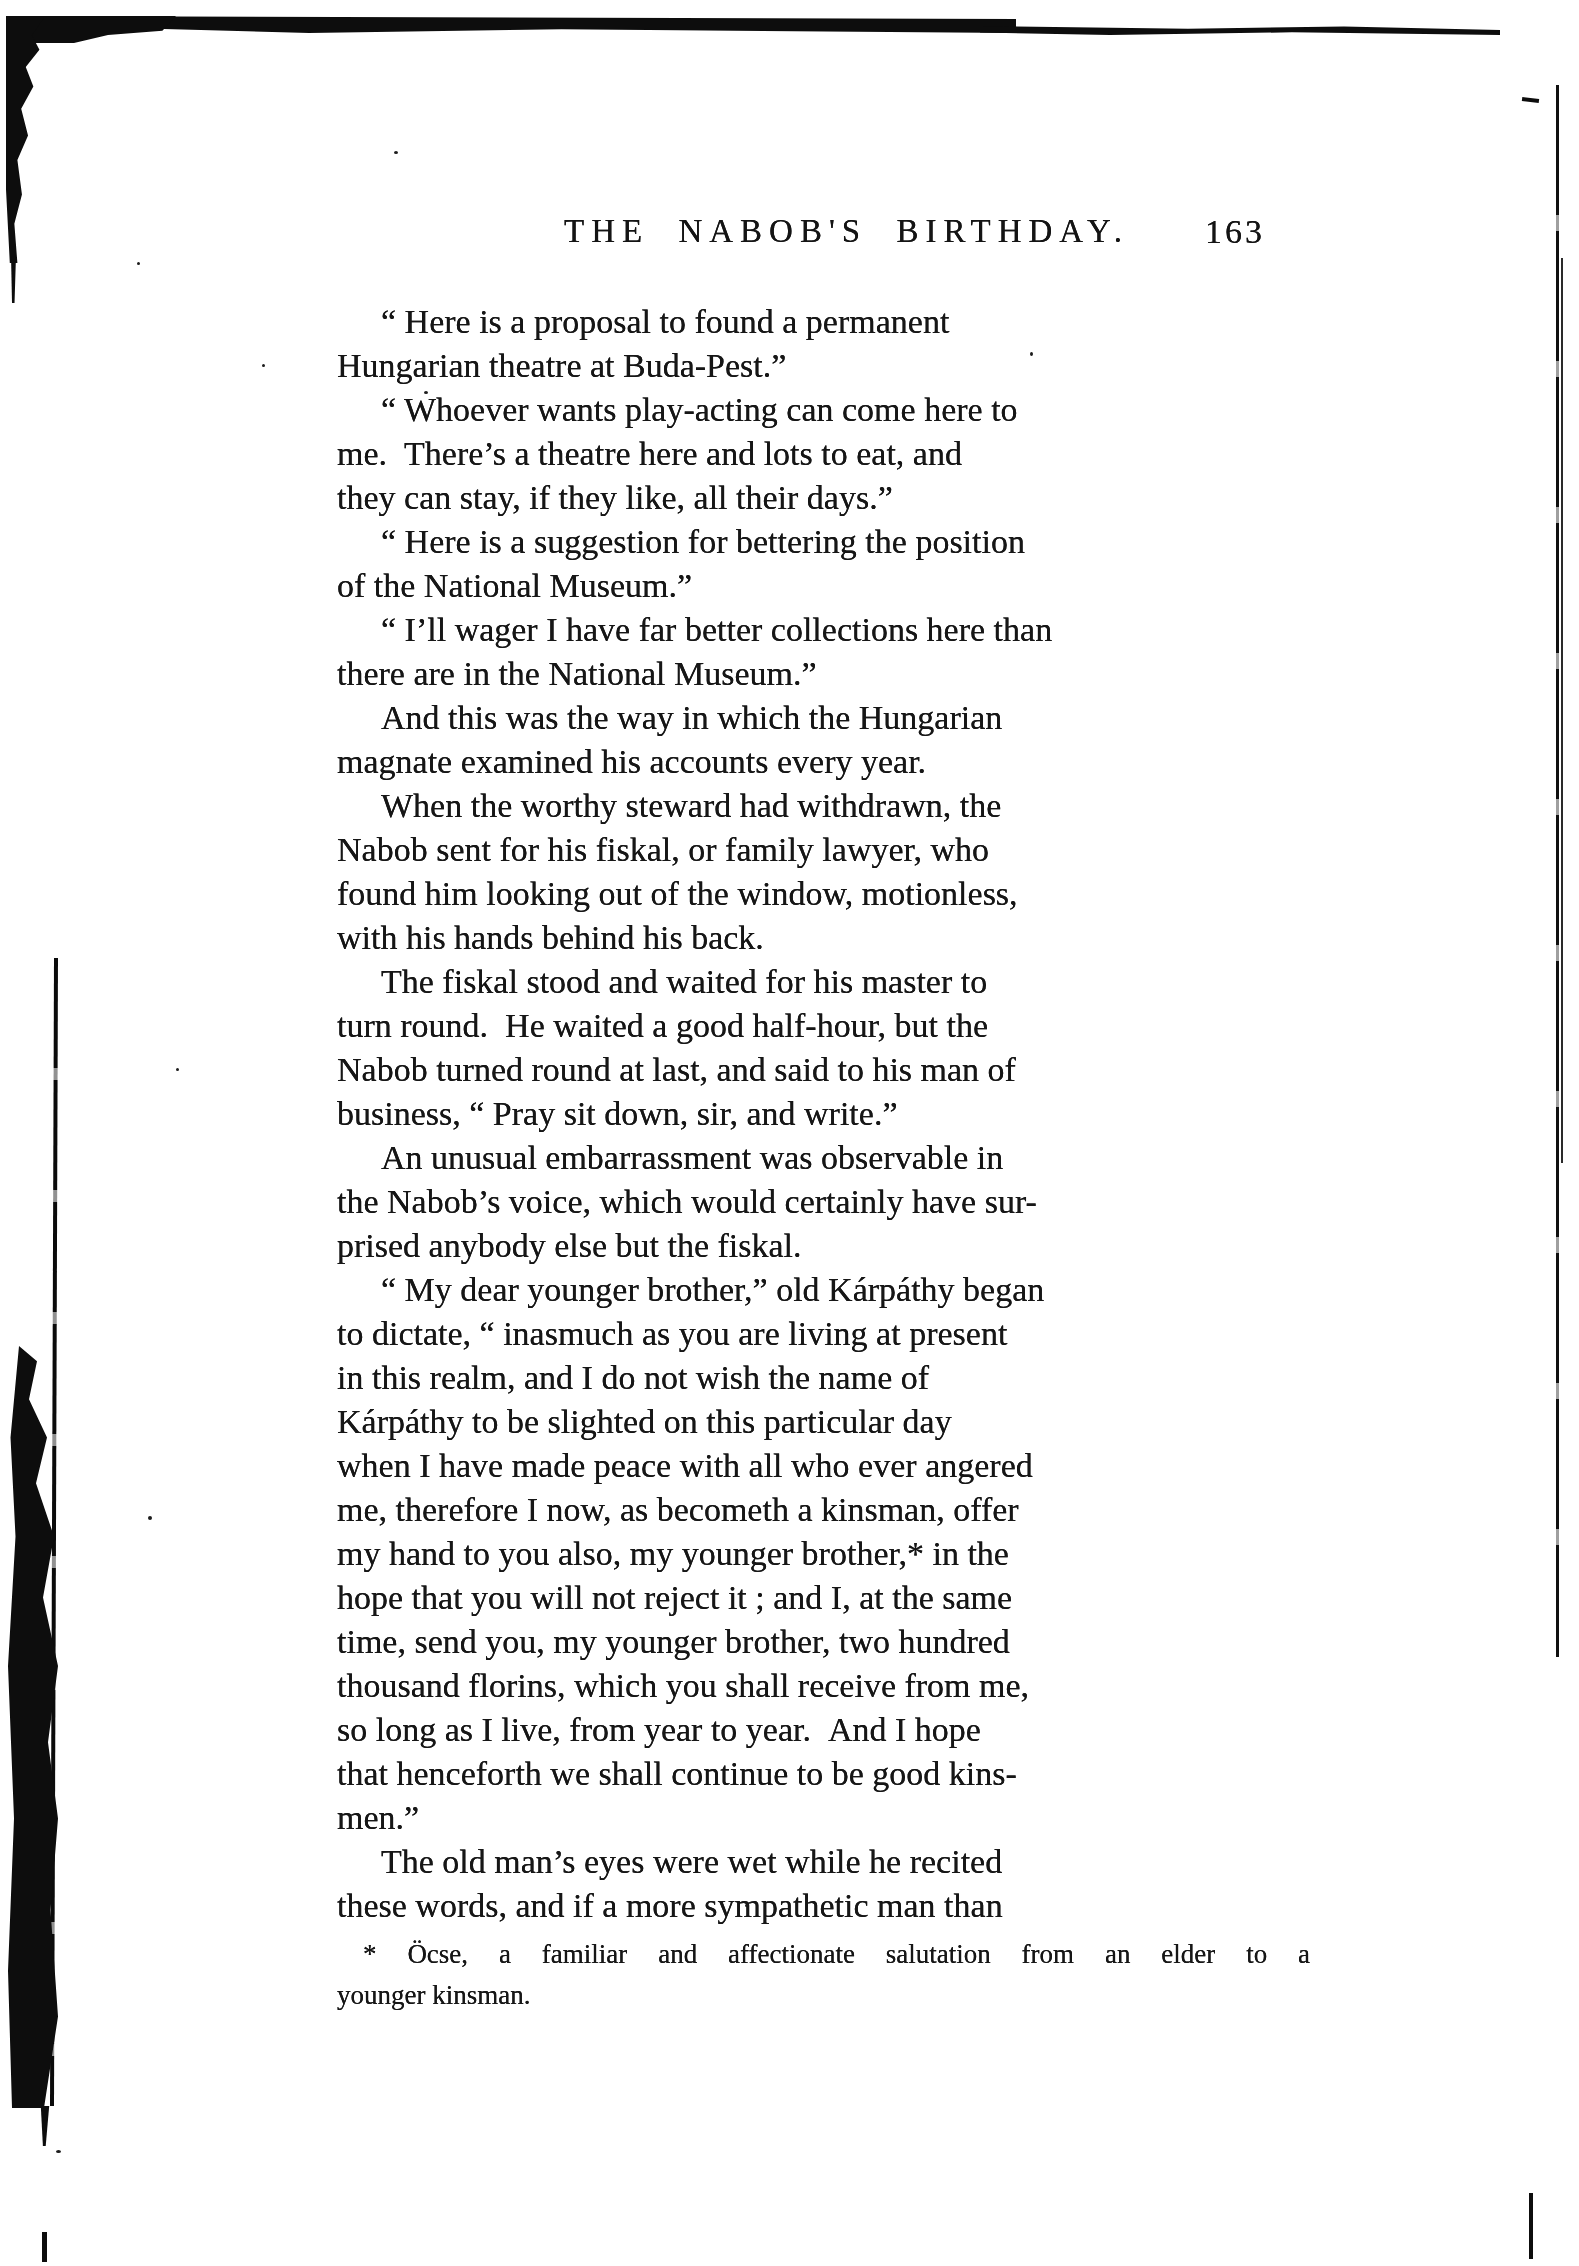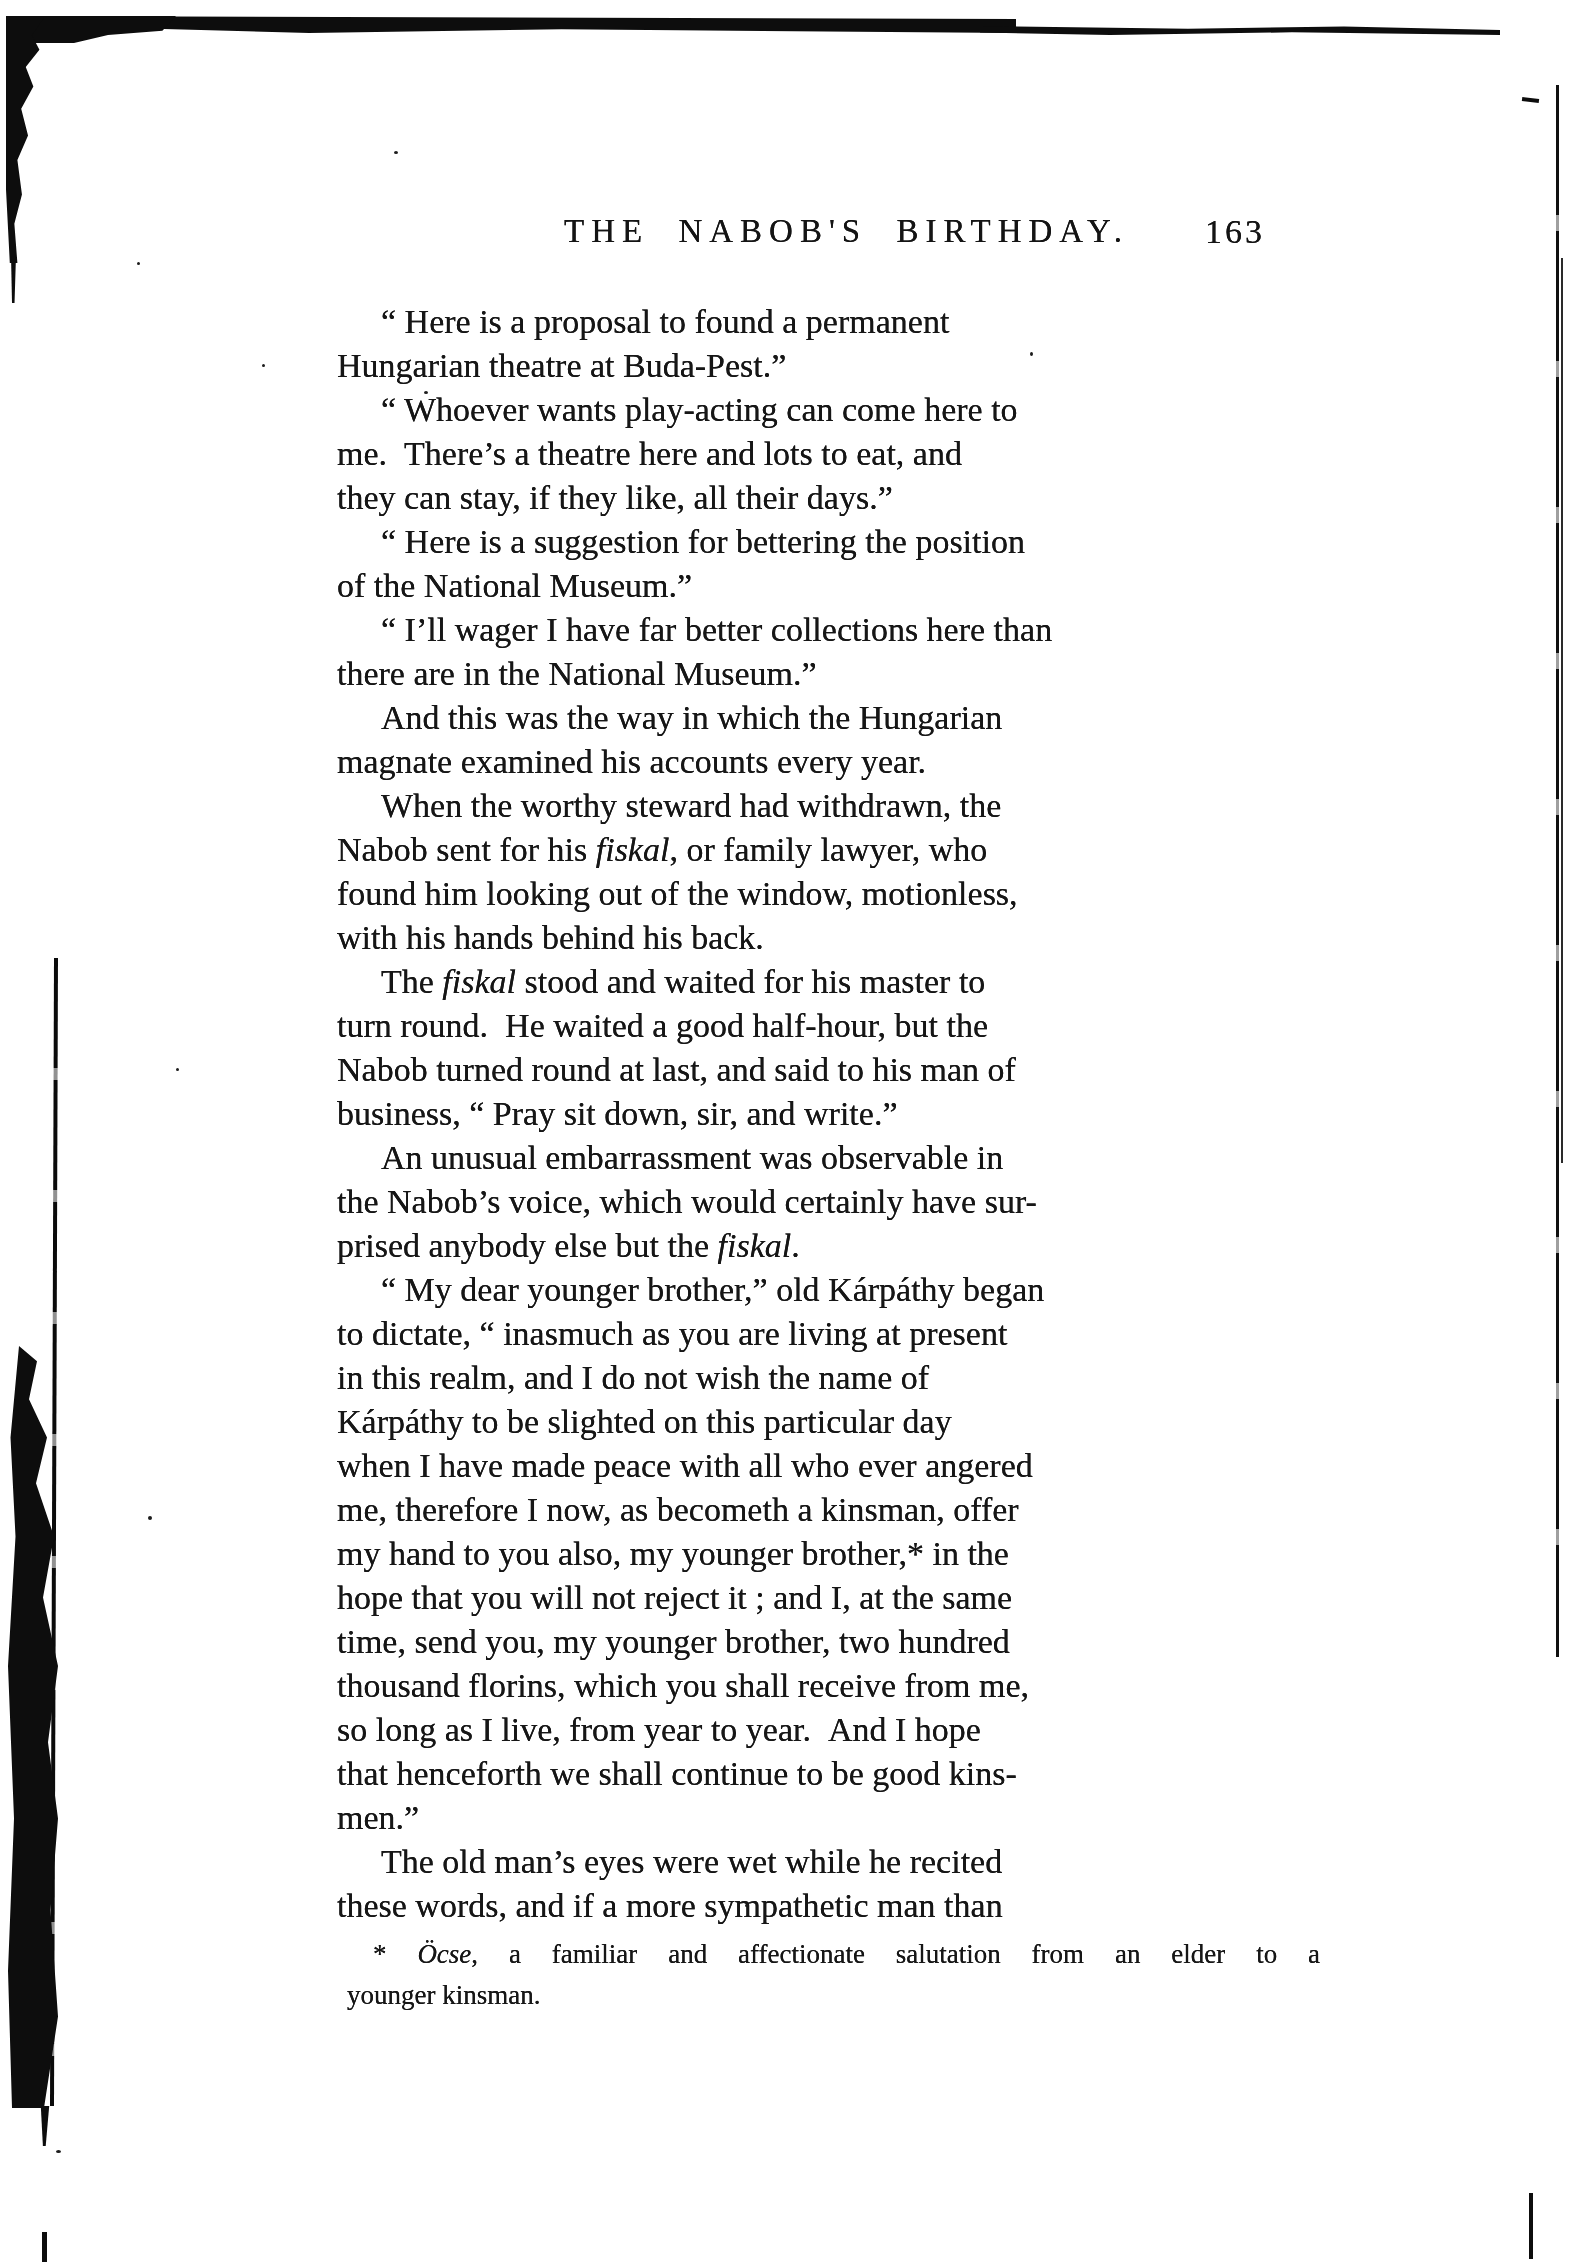--- a/index.html
+++ b/index.html
@@ -32,24 +32,24 @@
     color:#161616;
     margin-top:12px;
   }
   #body-text .bline{
     height:44px;line-height:44px;
     text-align:justify;text-align-last:left;
     overflow:visible;
   }
   .bline.just{text-align-last:justify;}
   #body-text .bline.ind{padding-left:44px;}
-  .it{font-style:italic;}
+  .it{}
   
   #footnote{
-    position:absolute;left:347px;top:1934px;width:973px;
+    position:absolute;left:337px;top:1934px;width:973px;
     font-size:27px;color:#161616;text-shadow:0 0 .5px #161616;
   }
   #footnote .bline{
     height:41px;line-height:41px;
     text-align:justify;text-align-last:left;
   }
   #footnote .bline.just{text-align-last:justify;}
   #footnote .bline.ind{padding-left:26px;}
   
   .art{position:absolute;background:#0d0d0d;}

